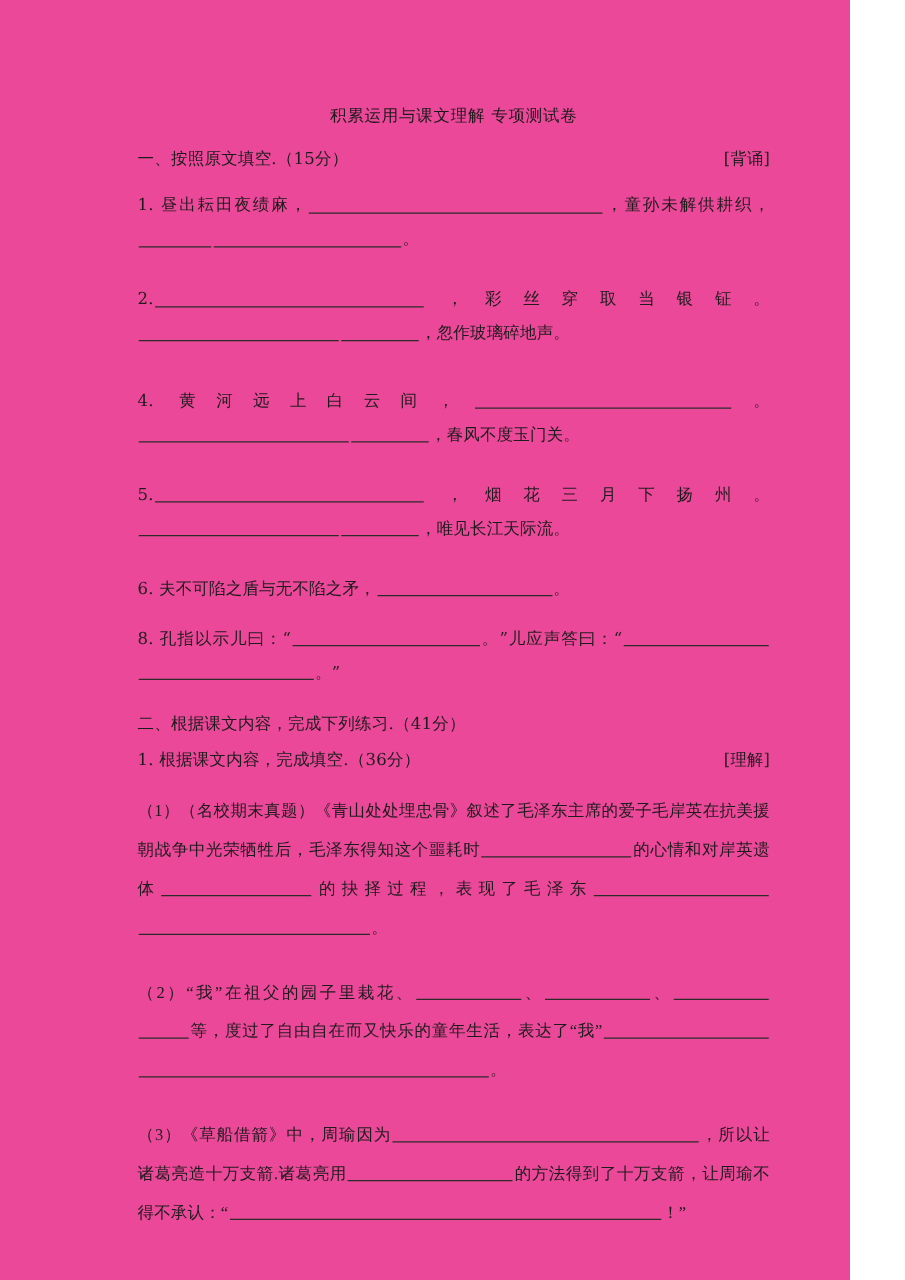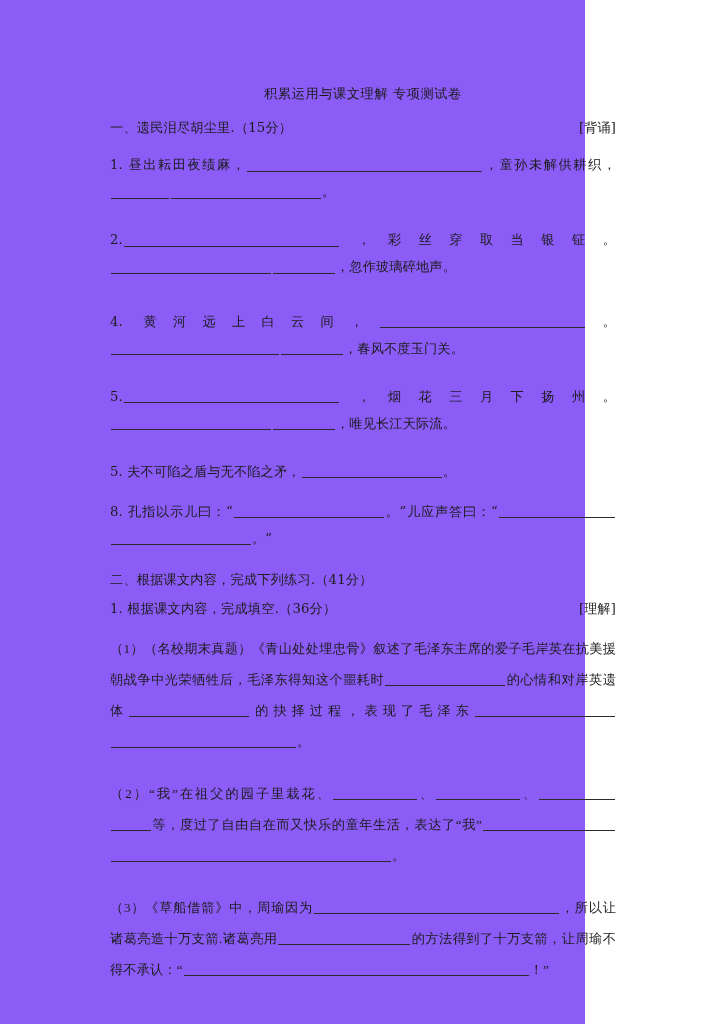--- a/index.html
+++ b/index.html
@@ -12,23 +12,23 @@
     width: 724px;
     height: 1024px;
     overflow: hidden;
     font-family: "DejaVu Serif", "Liberation Serif", serif;
     color: #1c1c1c;
     -webkit-font-smoothing: antialiased;
   }
 
   .page {
     position: relative;
-    width: 585px;
+    width: 680px;
     height: 1024px;
-    background: #8b5cf6;
+    background: #ec4899;
     box-sizing: border-box;
     padding: 0;
   }
 
   .content {
     position: absolute;
     left: 110px;
     top: 84px;
     width: 506px;
   }
@@ -109,21 +109,21 @@
 </style>
 </head>
 <body>
 
 <div class="page">
   <div class="content">
 
     <div class="doc-title">积累运用与课文理解 专项测试卷</div>
 
     <div class="section-head">
-      <span>一、遗民泪尽胡尘里.（15分）</span>
+      <span>一、按照原文填空.（15分）</span>
       <span class="tag-right">[背诵]</span>
     </div>
 
     <div class="q">
       <span>1. 昼出耘田夜绩麻，</span><span class="bl w235"></span><span>，童孙未解供耕织，</span><span class="bl w58"></span><span class="bl w150"></span><span>。</span>
     </div>
 
     <div class="gap-sm"></div>
 
     <div class="q">
@@ -141,21 +141,21 @@
 
     <div class="gap-sm"></div>
 
     <div class="q">
       <span>5.</span><span class="bl w215"></span><span>，烟花三月下扬州。</span><span class="bl w160"></span><span class="bl w62"></span><span>，唯见长江天际流。</span>
     </div>
 
     <div class="gap-sm"></div>
 
     <div class="q">
-      <span>5. 夫不可陷之盾与无不陷之矛，</span><span class="bl w140"></span><span>。</span>
+      <span>6. 夫不可陷之盾与无不陷之矛，</span><span class="bl w140"></span><span>。</span>
     </div>
 
 
     <div class="q">
       <span>8. 孔指以示儿曰：“</span><span class="bl w150"></span><span>。”儿应声答曰：“</span><span class="bl w116"></span><span class="bl w140"></span><span>。”</span>
     </div>
 
     <div class="gap-lg"></div>
 
     <div class="section-head">

